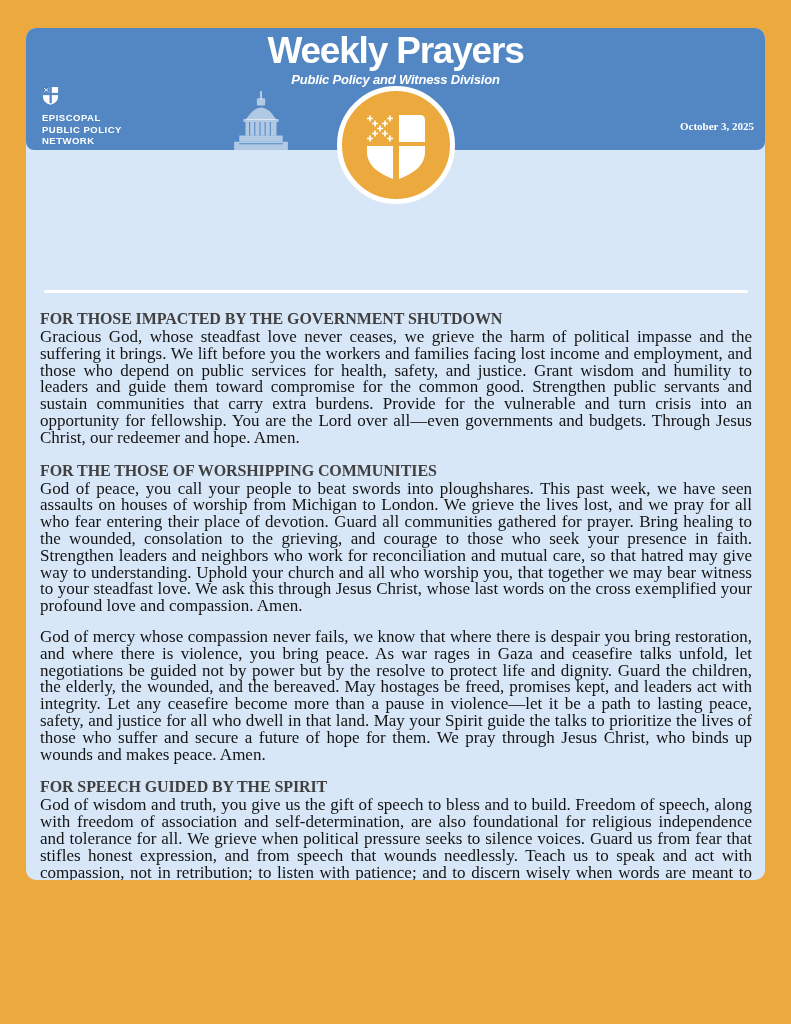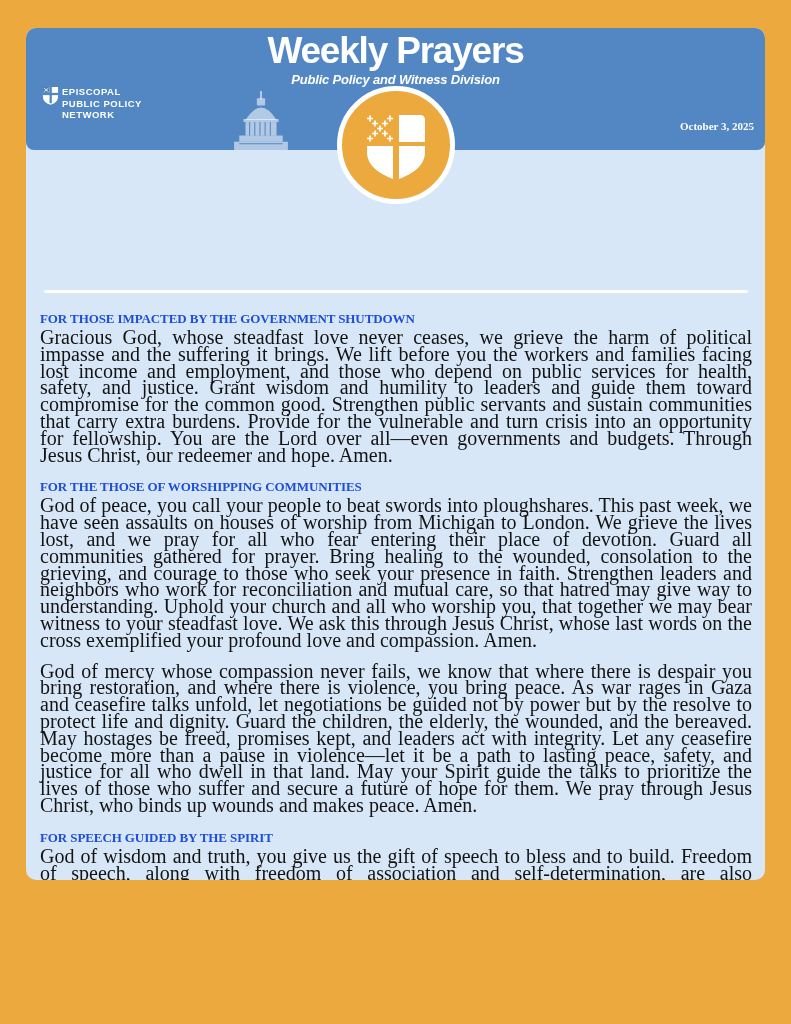--- a/index.html
+++ b/index.html
@@ -28,21 +28,21 @@
     font-weight:bold; font-size:37px; letter-spacing:-1.2px;
     line-height:40px; margin-top:3px;
   }
   .subtitle {
     text-align:center; color:#ffffff;
     font-weight:bold; font-size:13px; letter-spacing:-0.2px;
     line-height:22px; margin-top:-2px;font-style:italic;
   }
   .logo {
     position:absolute; left:16px; top:58px;
-    display:flex; flex-direction:row; gap:3px;
+    display:flex; flex-direction:column; gap:3px;
   }
   .logo-text {
     color:#FFFFFF; font-weight:bold; font-size:9.5px;
     letter-spacing:0.5px; line-height:11.5px;
   }
   .dome { position:absolute; left:206px; top:62px; }
   .date-box {
     position:absolute; right:11px; top:92px;
     color:#FFFFFF; font-family:"Liberation Serif", serif;
     font-weight:bold; font-size:11px;
@@ -59,25 +59,25 @@
   }
   .divider {
     position:absolute; top:262px; left:18px; right:17px;
     height:3px; background:#FFFFFF; border-radius:2px;
   }
   .content {
     position:absolute; top:281px; left:14px; right:13px;
     font-family:"Liberation Serif", serif;
   }
   .content h2 {
-    font-size:13px; font-weight:bold; color:#1d4ed8;
+    font-size:16px; font-weight:bold; color:#404040;
     margin:0 0 1px 0; line-height:19px; letter-spacing:-0.1px;
   }
   .content p {
-    font-size:20px; line-height:16.8px; color:#131313;
+    font-size:17px; line-height:16.8px; color:#131313;
     text-align:justify; margin:0 0 14px 0;
   }
   .content section:last-child p { margin-bottom:3px; }
 </style>
 </head>
 <body>
 
 <div class="panel">
 
   <div class="hdr">

